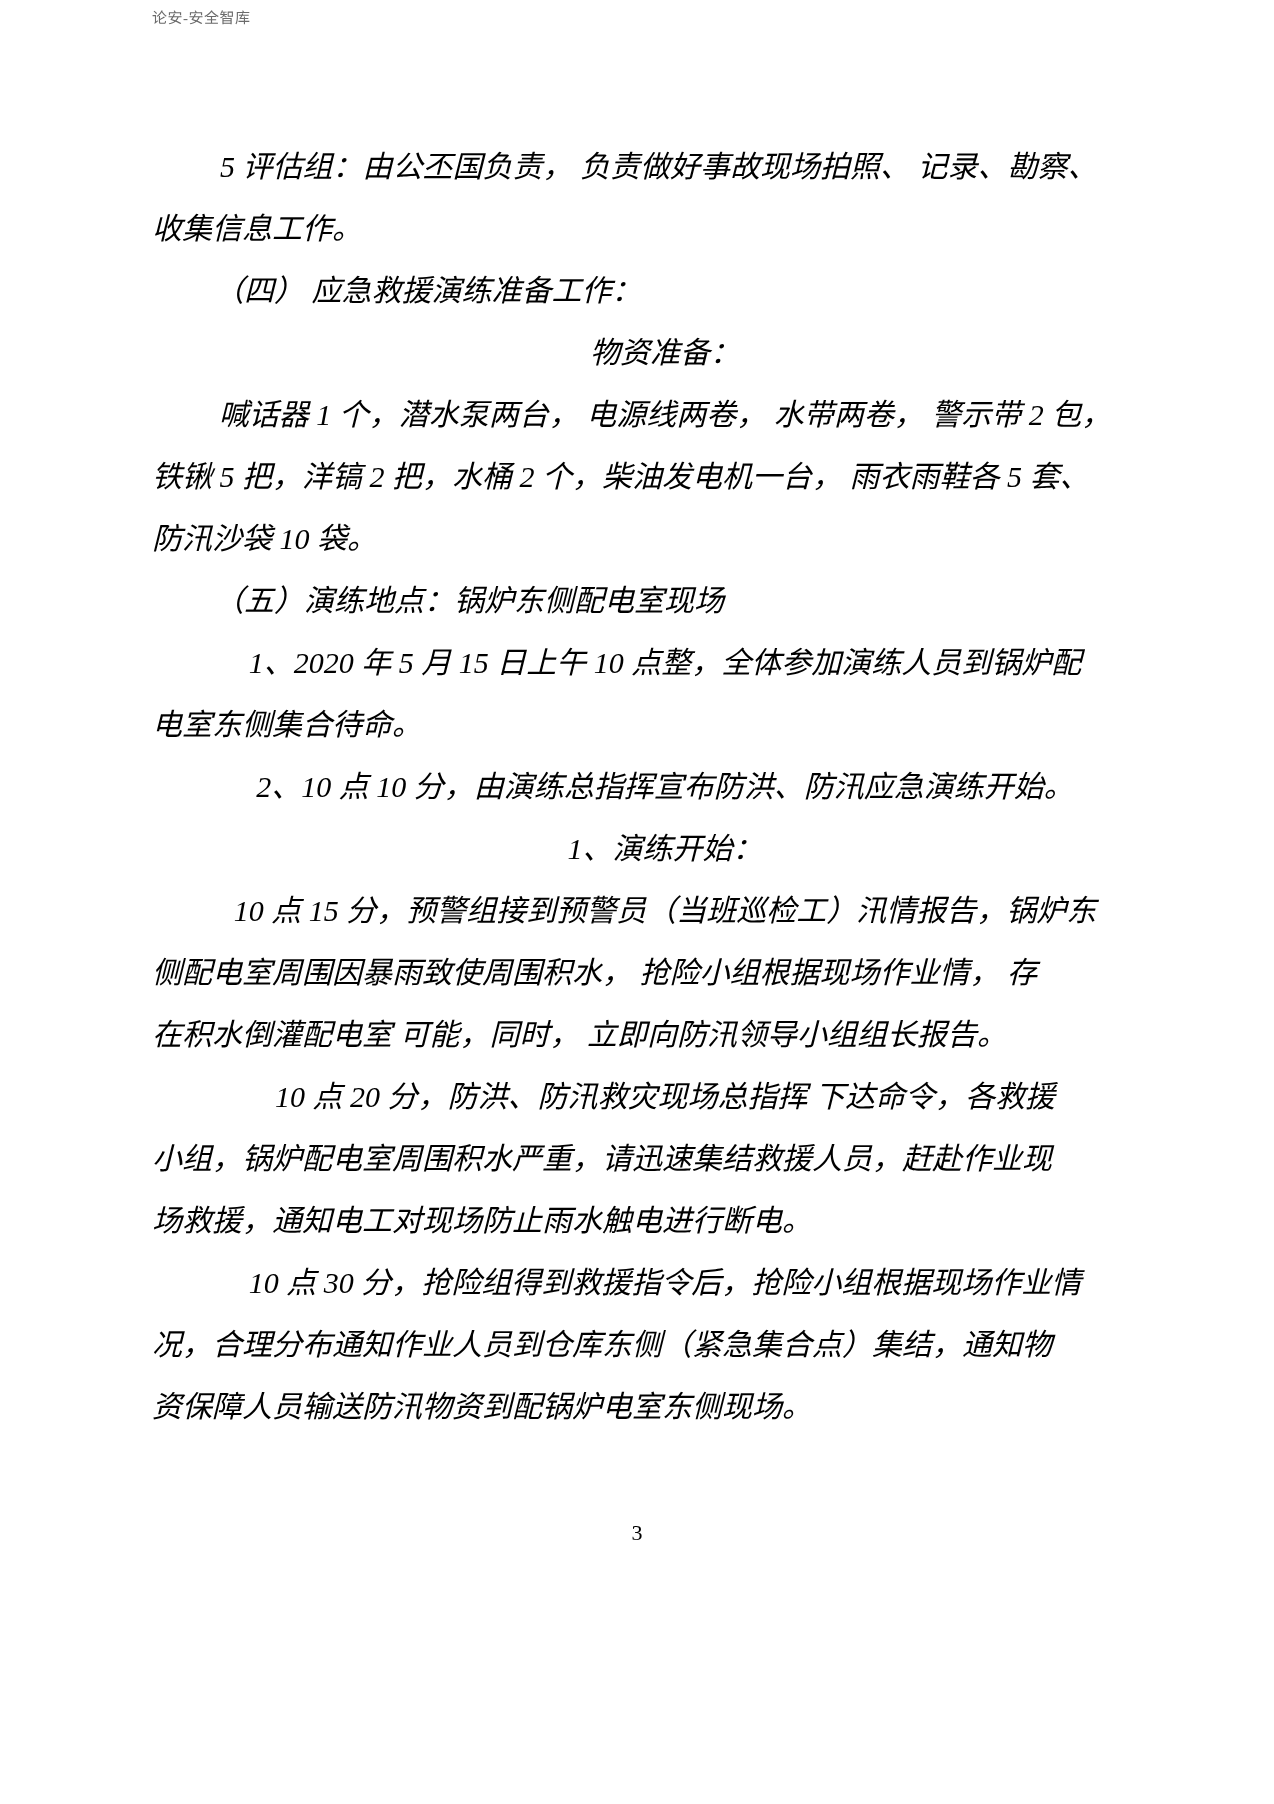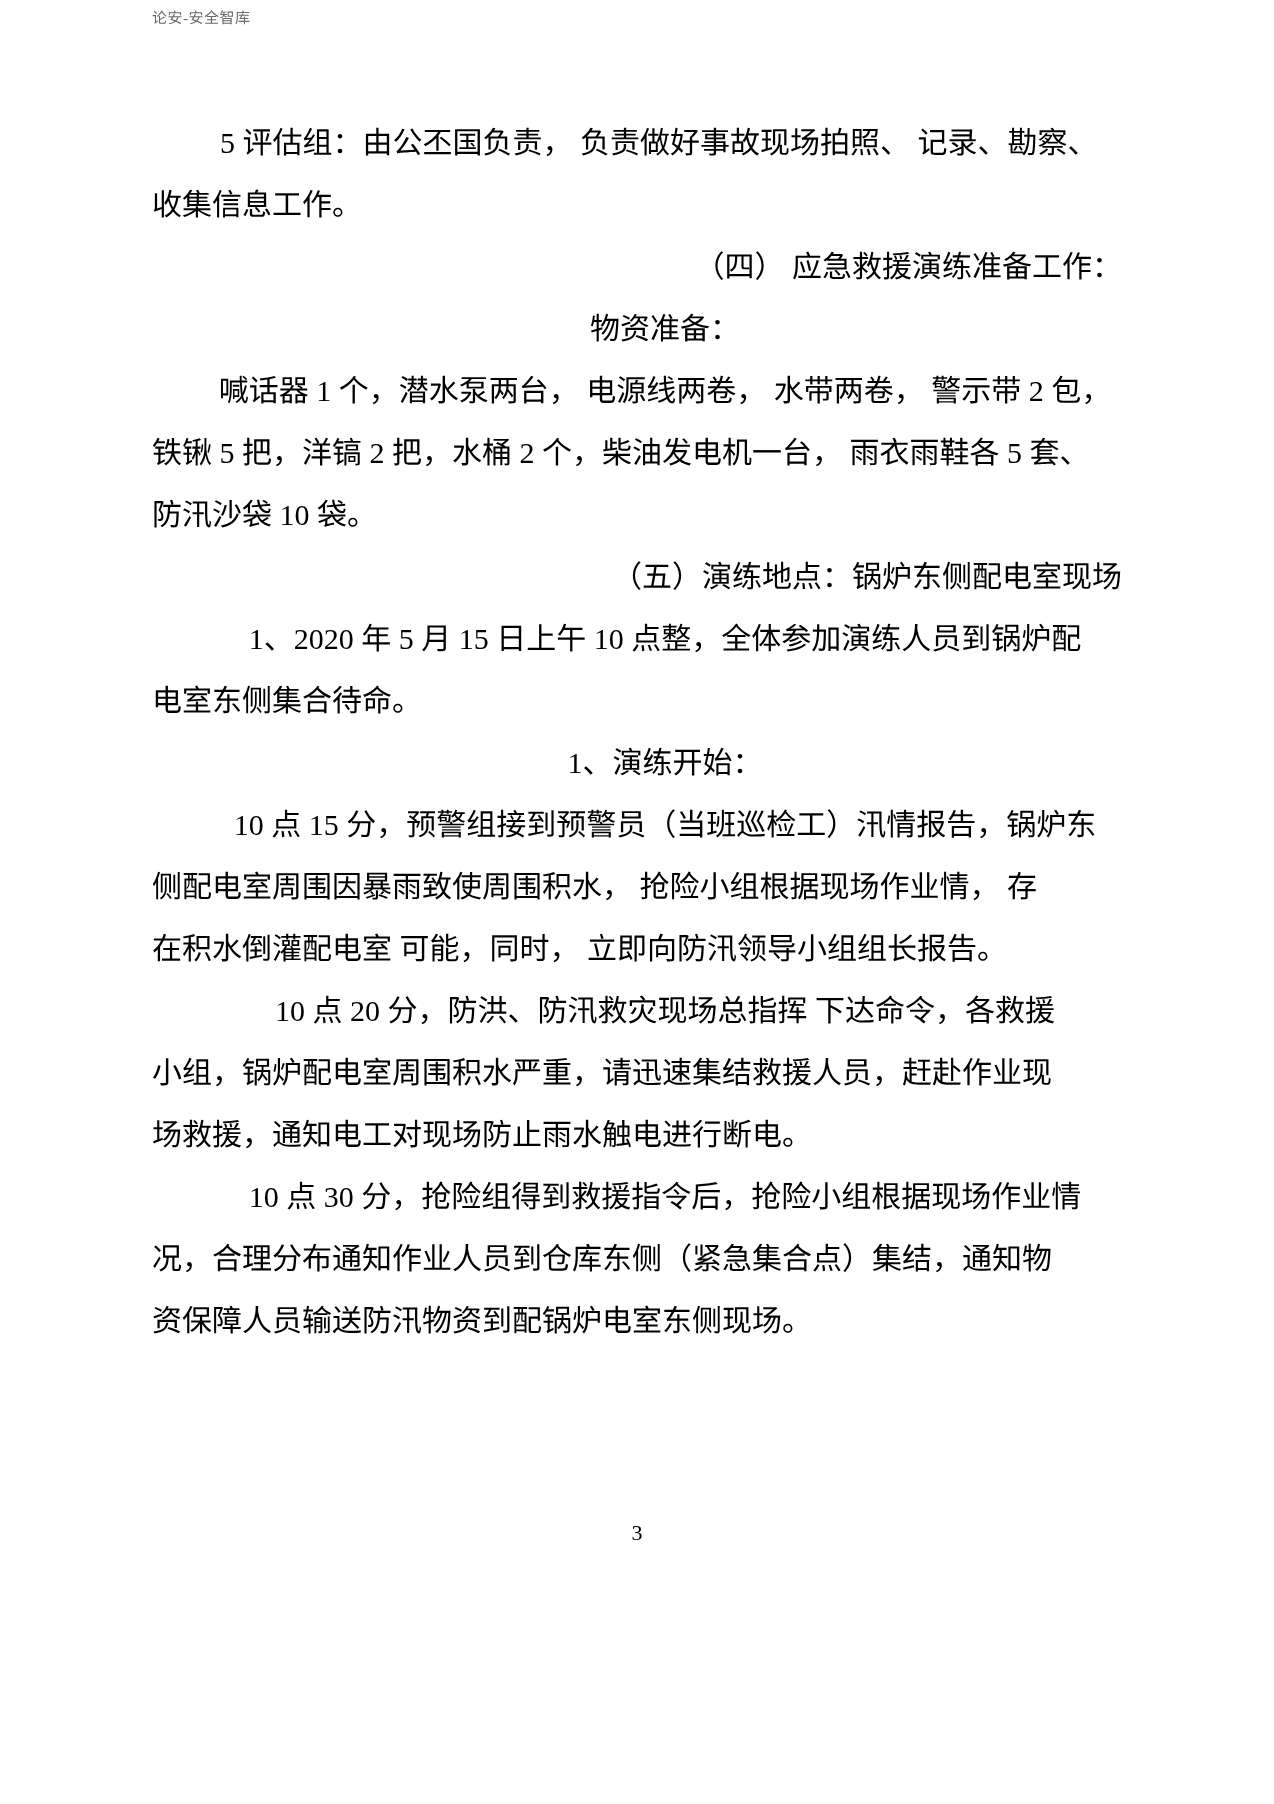--- a/index.html
+++ b/index.html
@@ -27,35 +27,36 @@
     top: 6px;
     left: 152px;
     font-size: 15px;
     color: #6b6b6b;
     font-family: "Liberation Serif", "DejaVu Serif", serif;
     letter-spacing: 0.5px;
     white-space: nowrap;
   }
   .doc-body {
     position: absolute;
-    top: 112px;
+    top: 136px;
     left: 152px;
     width: 970px;
+    font-style: italic;
   }
   .para {
     font-size: 30px;
     line-height: 62px;
     color: #000;
     white-space: nowrap;
     letter-spacing: 0px;
     font-family: "Liberation Serif", "DejaVu Serif", serif;
   }
   
   .ind-2 { text-indent: 0; padding-left: 68px; }
-  .ind-1 { text-indent: 0; padding-left: 62px; text-align: right; }
+  .ind-1 { text-indent: 0; padding-left: 62px; }
   .ind-0 { text-indent: 0; padding-left: 0px; }
   .ind-sm { text-indent: 0; padding-left: 56px; text-align: center; }
   .page-number {
     position: absolute;
     bottom: 42px;
     left: 0;
     width: 100%;
     text-align: center;
     font-size: 22px;
     color: #000;
@@ -73,20 +74,21 @@
       <div class="para ind-2">5  评估组：由公丕国负责， 负责做好事故现场拍照、 记录、勘察、</div>
       <div class="para ind-0">收集信息工作。</div>
       <div class="para ind-1">（四）  应急救援演练准备工作：</div>
       <div class="para ind-sm">物资准备：</div>
       <div class="para ind-sm">喊话器 1 个，潜水泵两台， 电源线两卷， 水带两卷， 警示带 2 包，</div>
       <div class="para ind-0">铁锹 5 把，洋镐 2 把，水桶 2 个，柴油发电机一台， 雨衣雨鞋各 5 套、</div>
       <div class="para ind-0">防汛沙袋 10 袋。</div>
       <div class="para ind-1">（五）演练地点：锅炉东侧配电室现场</div>
       <div class="para ind-sm">1、2020 年 5 月 15 日上午 10 点整，全体参加演练人员到锅炉配</div>
       <div class="para ind-0">电室东侧集合待命。</div>
+      <div class="para ind-sm">2、10 点 10 分，由演练总指挥宣布防洪、防汛应急演练开始。</div>
       <div class="para ind-sm">1、演练开始：</div>
       <div class="para ind-sm">10 点 15 分，预警组接到预警员（当班巡检工）汛情报告，锅炉东</div>
       <div class="para ind-0">侧配电室周围因暴雨致使周围积水，    抢险小组根据现场作业情， 存</div>
       <div class="para ind-0">在积水倒灌配电室  可能，同时， 立即向防汛领导小组组长报告。</div>
       <div class="para ind-sm">10 点 20 分，防洪、防汛救灾现场总指挥     下达命令，各救援</div>
       <div class="para ind-0">小组，锅炉配电室周围积水严重，请迅速集结救援人员，赶赴作业现</div>
       <div class="para ind-0">场救援，通知电工对现场防止雨水触电进行断电。</div>
       <div class="para ind-sm">10 点 30 分，抢险组得到救援指令后，抢险小组根据现场作业情</div>
       <div class="para ind-0">况，合理分布通知作业人员到仓库东侧（紧急集合点）集结，通知物</div>
       <div class="para ind-0">资保障人员输送防汛物资到配锅炉电室东侧现场。</div>

